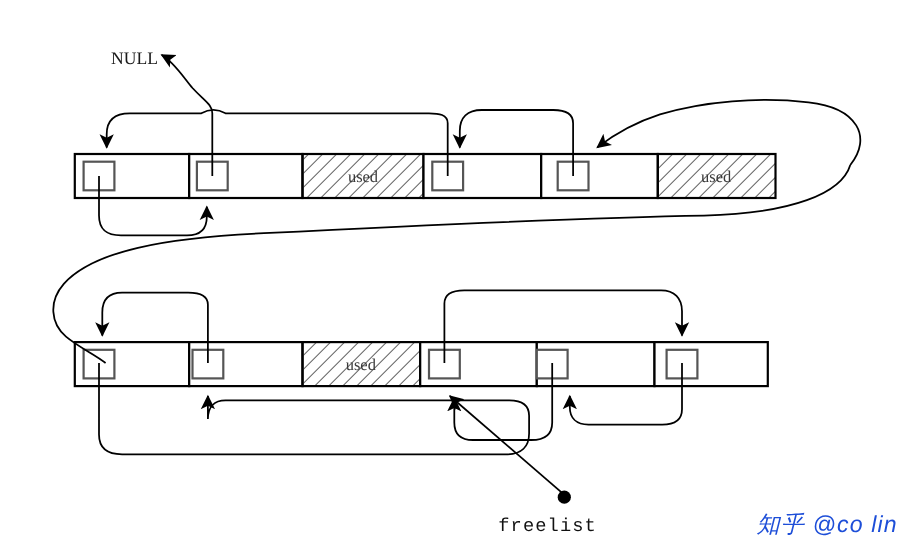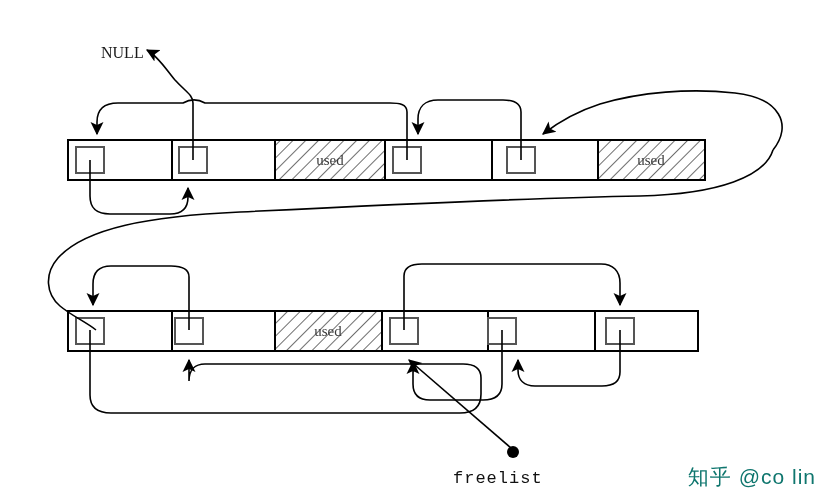--- a/index.html
+++ b/index.html
@@ -2,21 +2,21 @@
 <html><head>
 <meta charset="utf-8">
 <style>
   html,body{margin:0;padding:0;background:#ffffff;}
   body{width:830px;height:503px;overflow:hidden;
        font-family:"Liberation Serif",serif;}
   #stage{position:relative;width:830px;height:503px;background:#fff;}
   svg#diagram{position:absolute;left:0;top:0;width:830px;height:503px;}
   .wm{position:absolute;right:14px;bottom:12px;
       font-family:"Liberation Sans",sans-serif;font-size:21px;
-      color:#0f766e;letter-spacing:1px;user-select:none;}
+      color:#1d4ed8;letter-spacing:1px;user-select:none;font-style:italic;}
   .lbl-null{font-family:"Liberation Serif",serif;font-size:16px;fill:#1a1a1a;}
   .lbl-used{font-family:"Liberation Serif",serif;font-size:15px;fill:#3a3a3a;}
   .lbl-free{font-family:"Liberation Mono",monospace;font-size:17px;fill:#111;letter-spacing:1px;}
 </style>
 </head>
 <body>
 
 <div id="stage">
   <svg id="diagram" viewBox="0 0 830 503">
     <defs>

